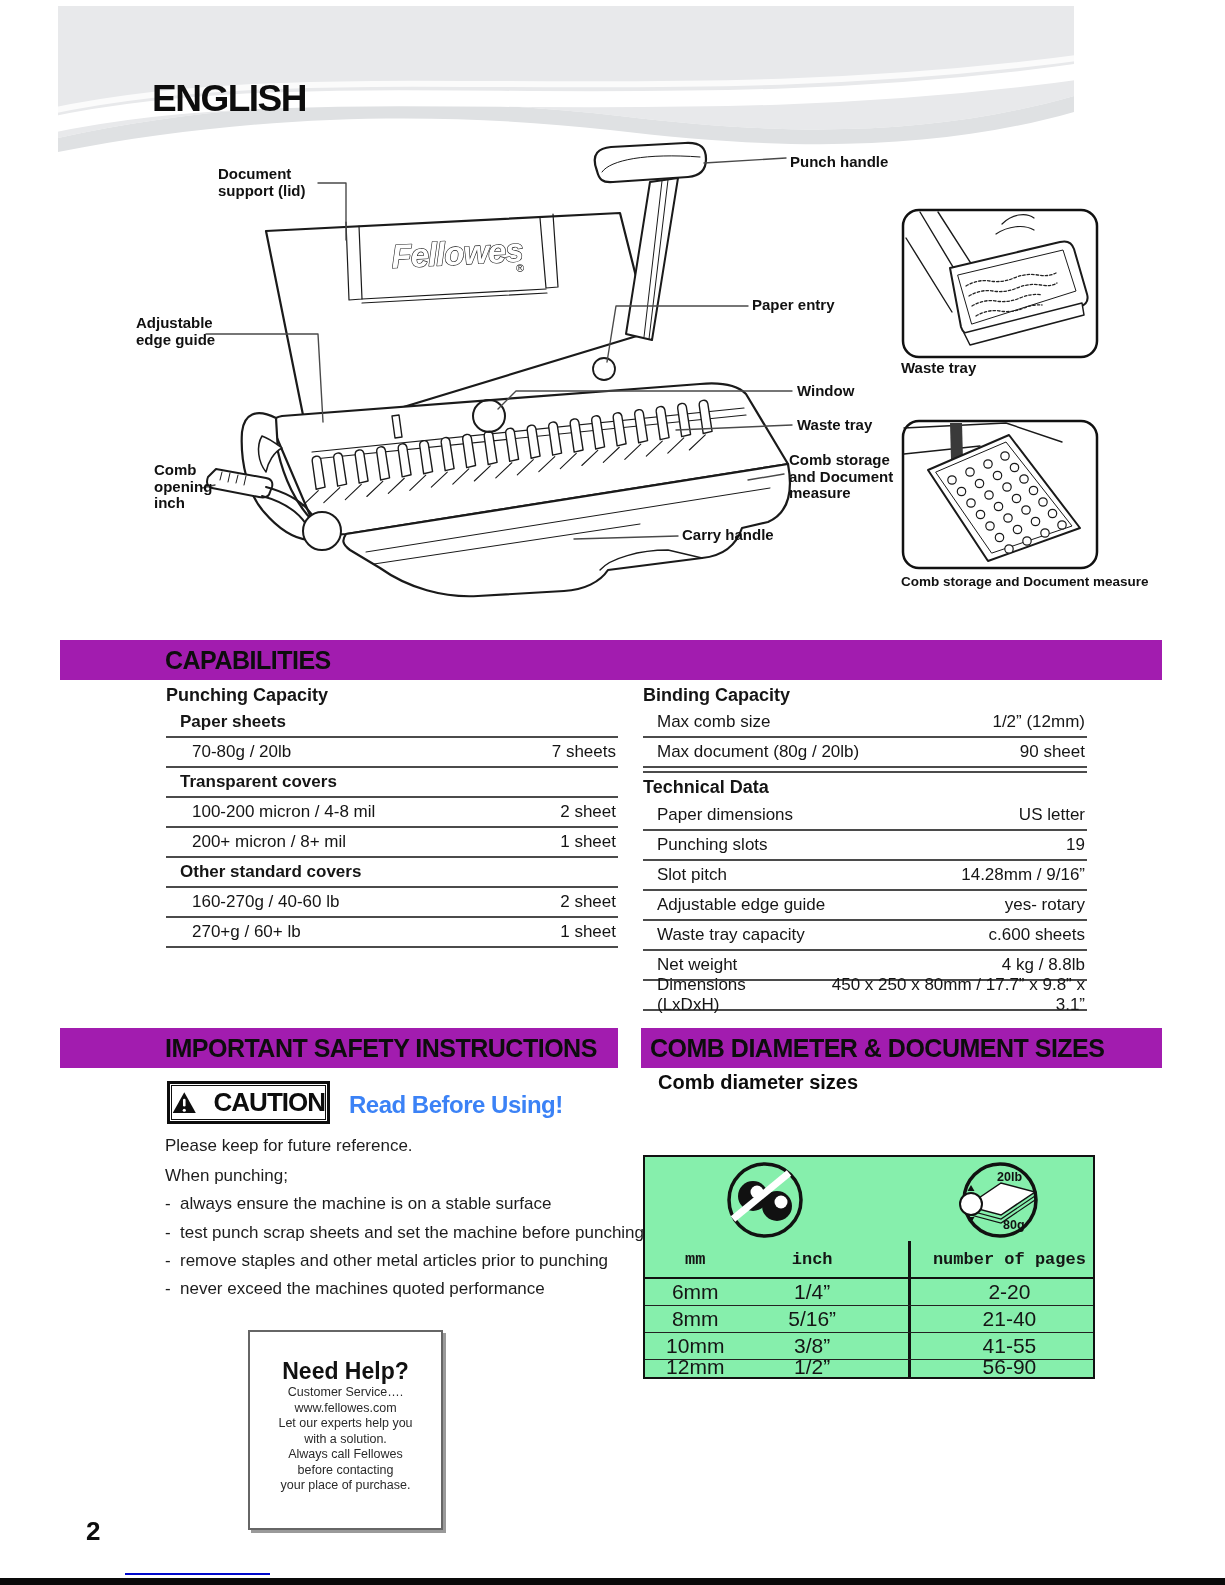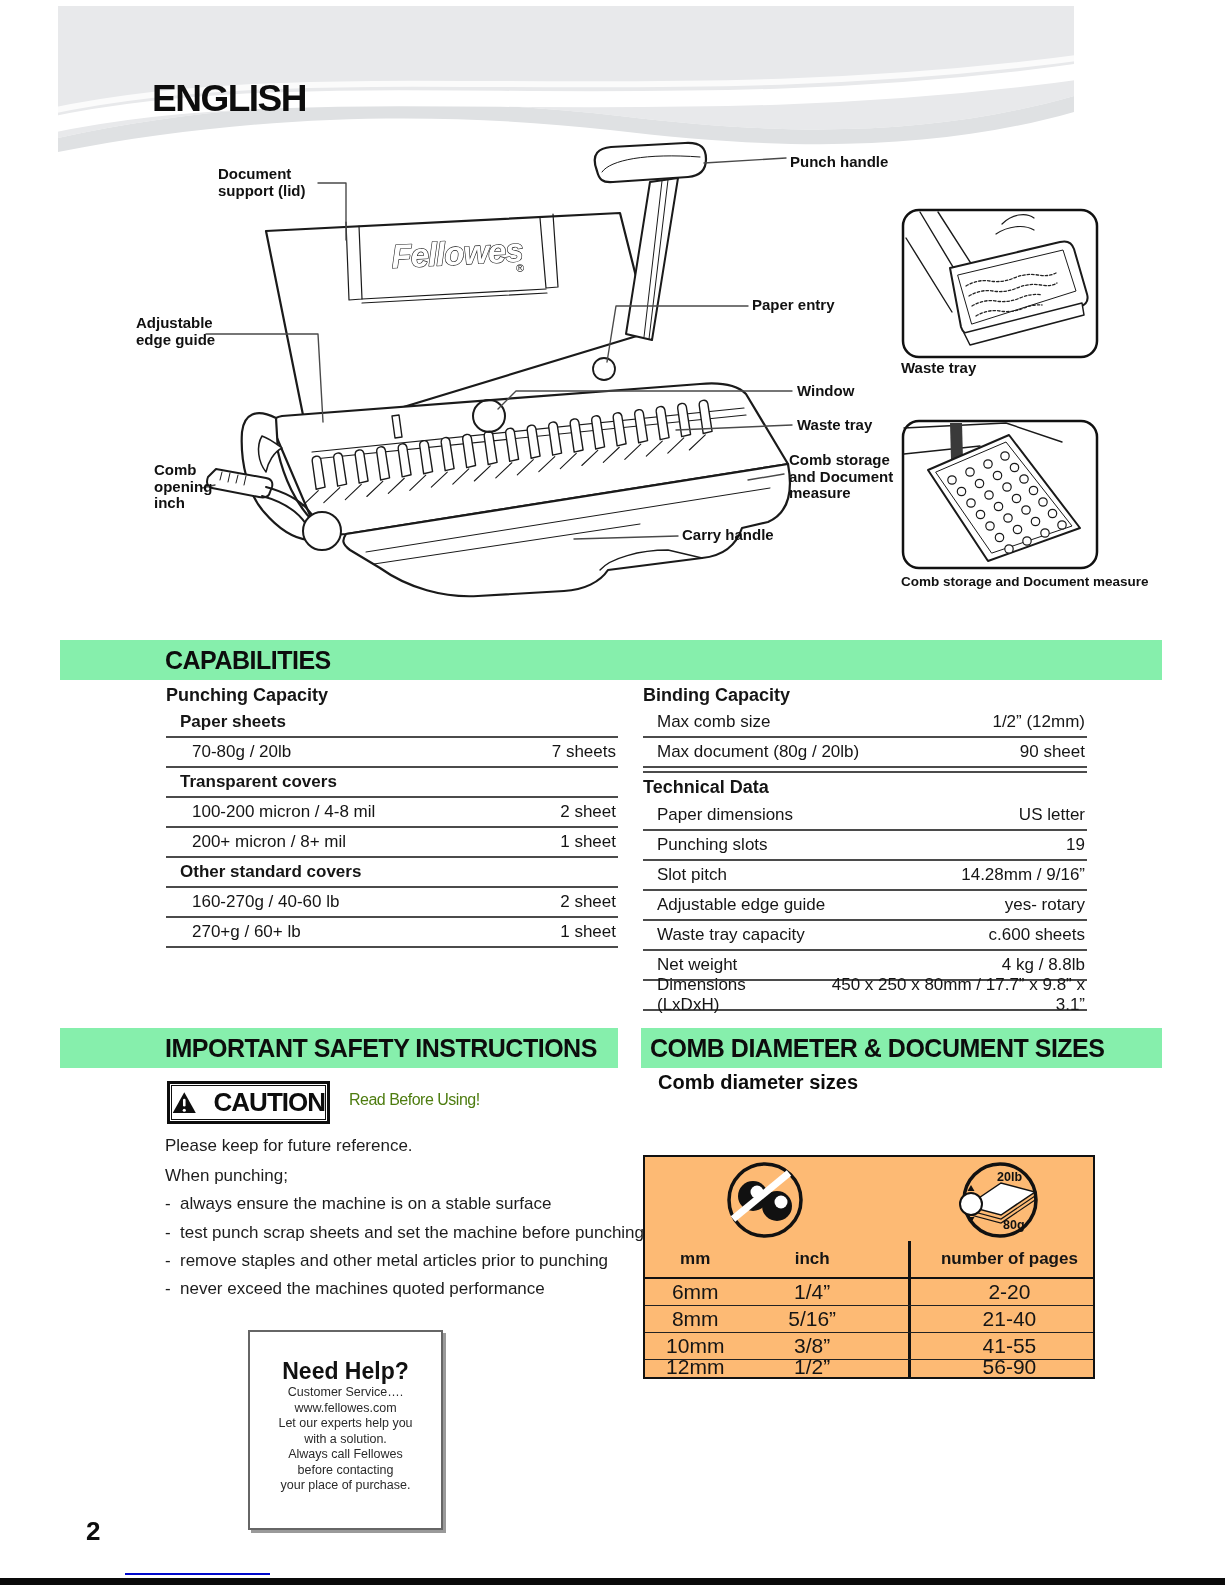--- a/index.html
+++ b/index.html
@@ -1,21 +1,21 @@
 <!DOCTYPE html>
 <html><head>
 <meta charset="utf-8">
 <style>
   html,body{margin:0;padding:0;background:#fff;}
   body{width:1225px;height:1585px;position:relative;overflow:hidden;
        font-family:"Liberation Sans",sans-serif;color:#151515;}
   .abs{position:absolute;}
   
   .lang{font-size:37px;font-weight:800;letter-spacing:-1.5px;color:#0d0d0d;}
-  .bar{background:#86efac;height:40px;display:flex;align-items:center;
+  .bar{background:#a21caf;height:40px;display:flex;align-items:center;
        font-size:25px;font-weight:800;letter-spacing:-0.5px;color:#0d0d0d;}
   
   .dlabel{font-size:15px;font-weight:700;line-height:16.5px;color:#111;}
   .caption{font-size:15px;font-weight:700;color:#111;white-space:nowrap;}
   .caption.small{font-size:13.5px;}
   
   .captable{font-size:17px;}
   .t-title{font-weight:800;font-size:18px;height:26px;display:flex;align-items:center;}
   .t-title.topline{border-top:2px solid #4b4b4b;margin-top:3px;height:28px;}
   .t-group{font-weight:800;font-size:17px;height:28px;display:flex;align-items:center;
@@ -26,27 +26,27 @@
   .t-row .lab.sm{padding-left:14px;}
   .t-row .val{padding-right:2px;text-align:right;}
   
   .body-text{font-size:17px;color:#1c1c1c;}
   .bullet{display:flex;font-size:17px;color:#1c1c1c;}
   .bullet .dash{width:15px;}
   .caution-box{width:163px;height:43px;border:3px solid #0d0d0d;box-sizing:border-box;position:relative;}
   .caution-inner{position:absolute;inset:1px;border:1px solid #0d0d0d;
                  display:flex;align-items:center;justify-content:center;gap:17px;text-align:right;}
   .caution-word{font-size:26px;font-weight:900;letter-spacing:-1px;color:#0d0d0d;}
-  .readbefore{font-size:16px;font-weight:400;letter-spacing:-0.5px;color:#4d7c0f;}
+  .readbefore{font-size:24px;font-weight:700;letter-spacing:-0.5px;color:#3b82f6;}
   .subtitle{font-size:20px;font-weight:800;color:#0d0d0d;}
   
-  .combtable{width:452px;height:224px;border:2.5px solid #111;box-sizing:border-box;position:relative;background:#fdba74;}
+  .combtable{width:452px;height:224px;border:2.5px solid #111;box-sizing:border-box;position:relative;background:#86efac;}
   .ct-divider{position:absolute;left:263px;top:84px;bottom:0;width:2.5px;background:#111;}
   .ct-row{position:absolute;left:0;right:0;display:flex;align-items:center;}
-  .ct-head{top:84px;height:36px;border-bottom:2px solid #111;font-weight:800;font-size:17px;}
+  .ct-head{top:84px;height:36px;border-bottom:2px solid #111;font-weight:800;font-size:17px;font-family:Liberation Mono, monospace;}
   .ct-r{font-size:21px;height:26px;border-bottom:1.5px solid #222;}
   .ct-r.last{border-bottom:none;}
   .c1{width:113px;text-align:center;}
   .c2{width:150px;text-align:center;}
   .c3{width:188px;text-align:center;margin-left:47px;}
   
   .needhelp{width:195px;height:200px;border:2px solid #666;box-sizing:border-box;
             background:#fff;box-shadow:3px 3px 0 #9a9a9a;text-align:center;}
   .nh-title{margin-top:26px;font-size:23px;font-weight:700;color:#111;}
   .nh-line{font-size:12.5px;line-height:15.5px;color:#2a2a2a;}

